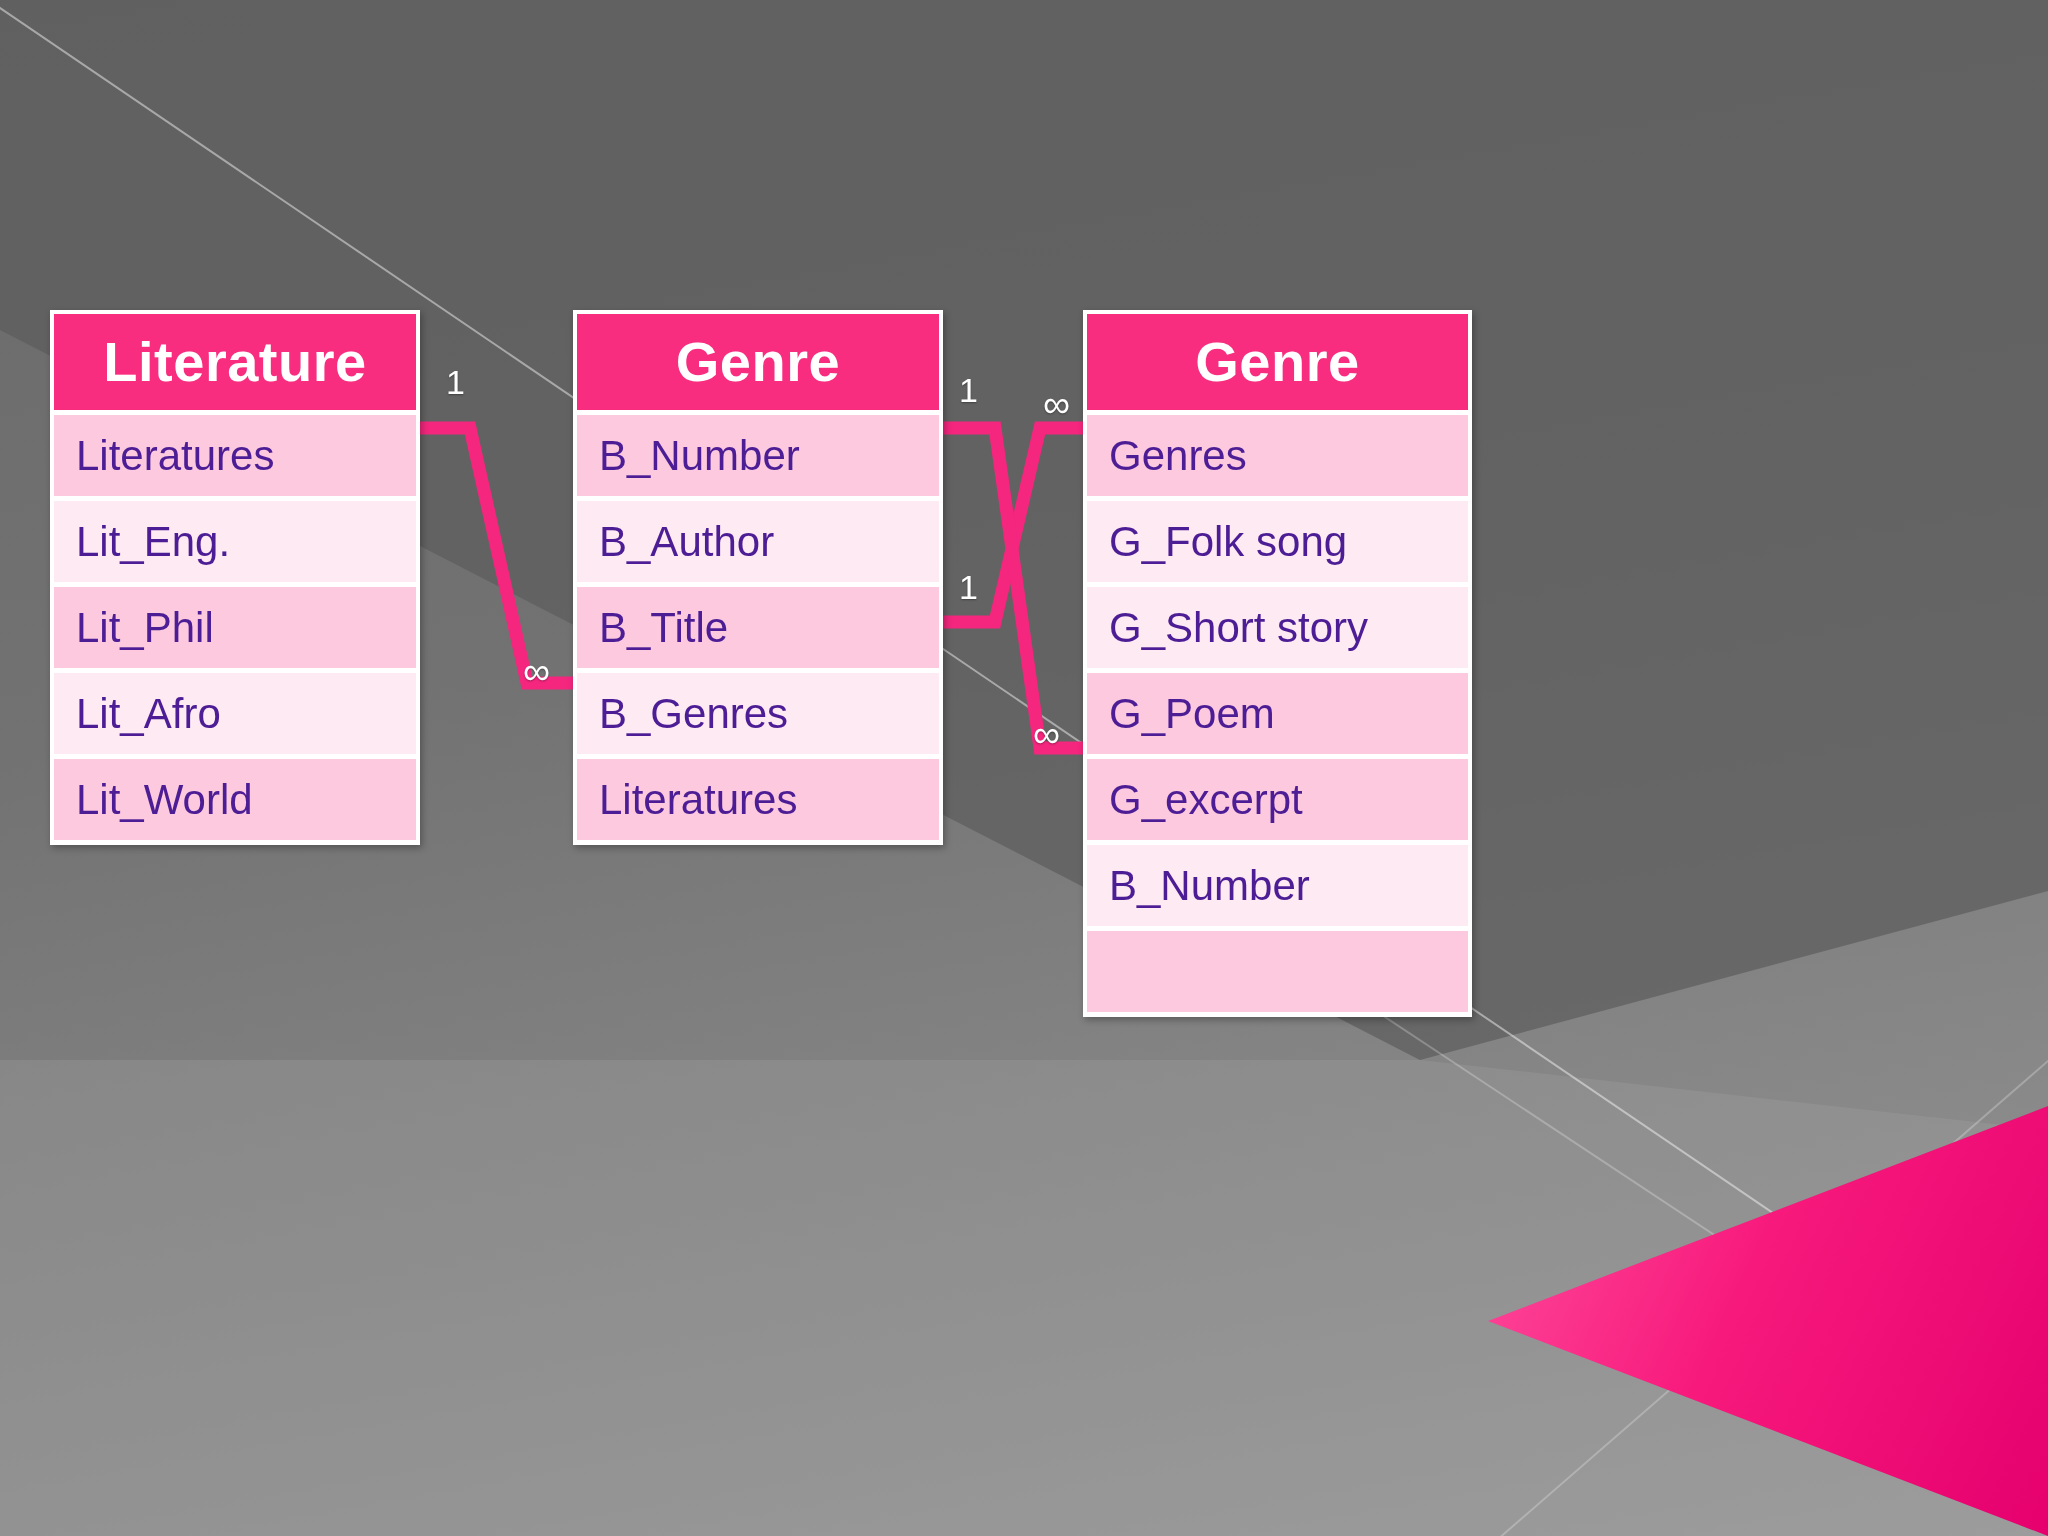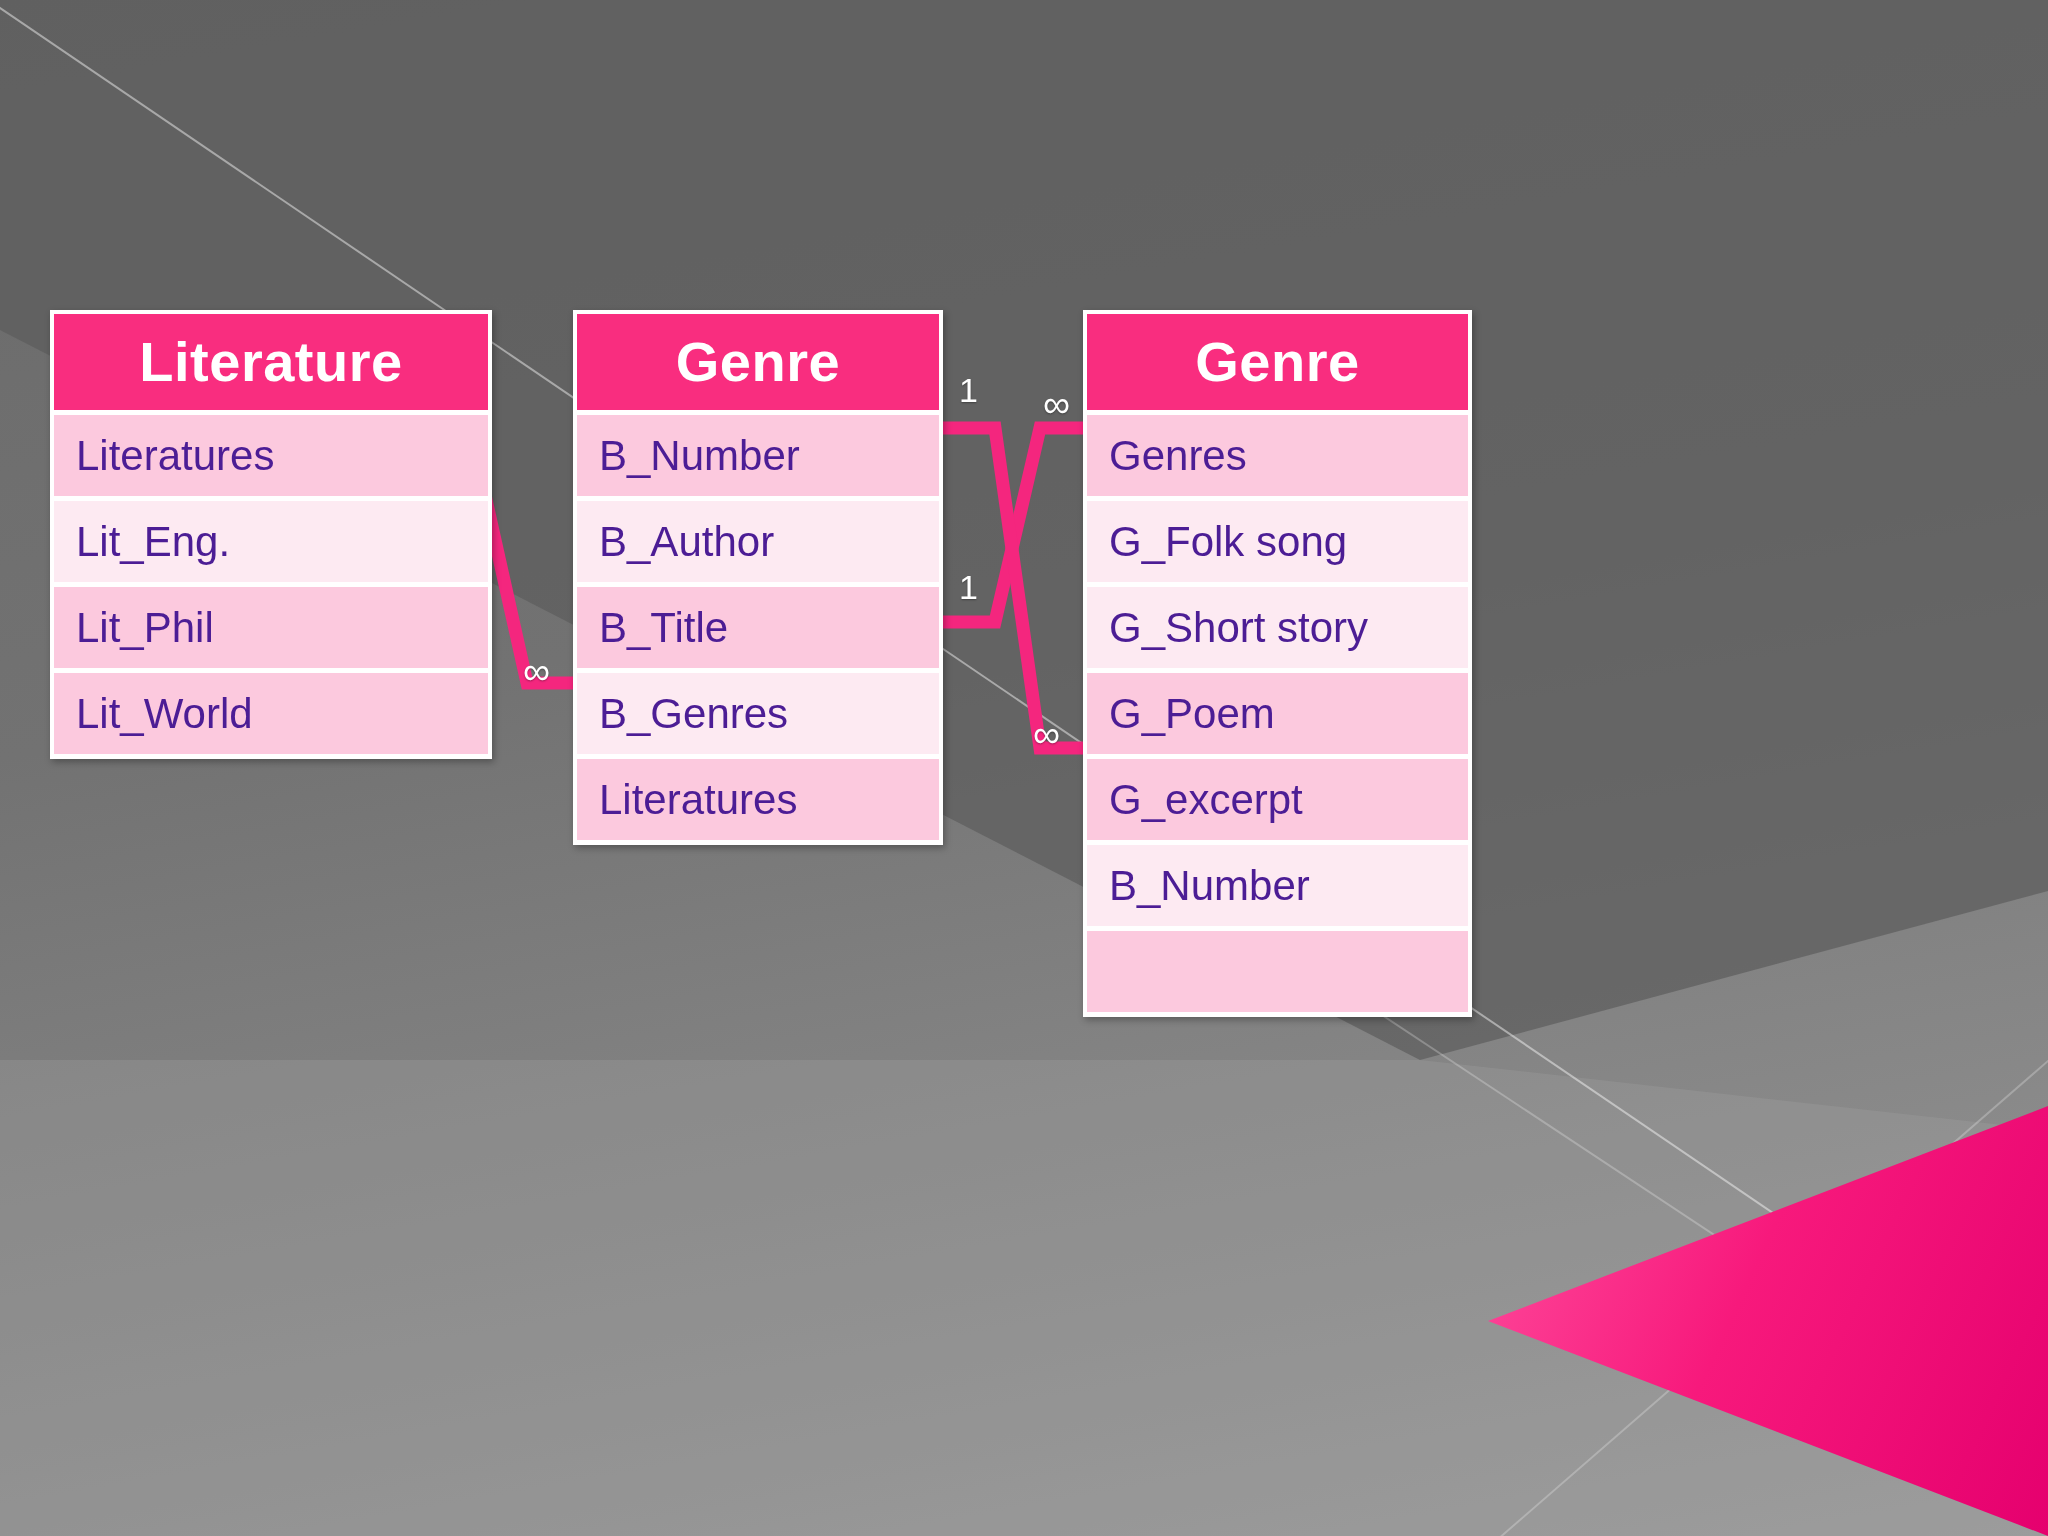--- a/index.html
+++ b/index.html
@@ -84,21 +84,21 @@
     color: #4c1d95;
     padding-left: 22px;
     white-space: nowrap;
     overflow: hidden;
     margin-bottom: 5px;
   }
   .row:last-child { margin-bottom: 0; }
   .row.odd  { background: #fcc9de; }
   .row.even { background: #fdeaf2; }
 
-  #tbl-literature { left: 50px;   top: 310px;  width: 442px; }
+  #tbl-literature { left: 50px;   top: 310px;  width: 370px; }
   #tbl-book       { left: 573px;  top: 310px;  width: 370px; }
   #tbl-genre      { left: 1083px; top: 310px;  width: 389px; }
 
   
   .connectors {
     position: absolute;
     inset: 0;
     pointer-events: none;
   }
   .card-label {
@@ -141,20 +141,21 @@
   <div class="card-label" style="left:959px; top:570px;">1</div>
   <div class="card-label card-inf" style="left:1043px; top:385px;">∞</div>
   <div class="card-label card-inf" style="left:1033px; top:715px;">∞</div>
 
   <div class="table" id="tbl-literature">
     <div class="table-header">Literature</div>
     <div class="rows">
       <div class="row odd">Literatures</div>
       <div class="row even">Lit_Eng.</div>
       <div class="row odd">Lit_Phil</div>
+      <div class="row even">Lit_Afro</div>
       <div class="row odd">Lit_World</div>
     </div>
   </div>
 
   <div class="table" id="tbl-book">
     <div class="table-header">Genre</div>
     <div class="rows">
       <div class="row odd">B_Number</div>
       <div class="row even">B_Author</div>
       <div class="row odd">B_Title</div>

